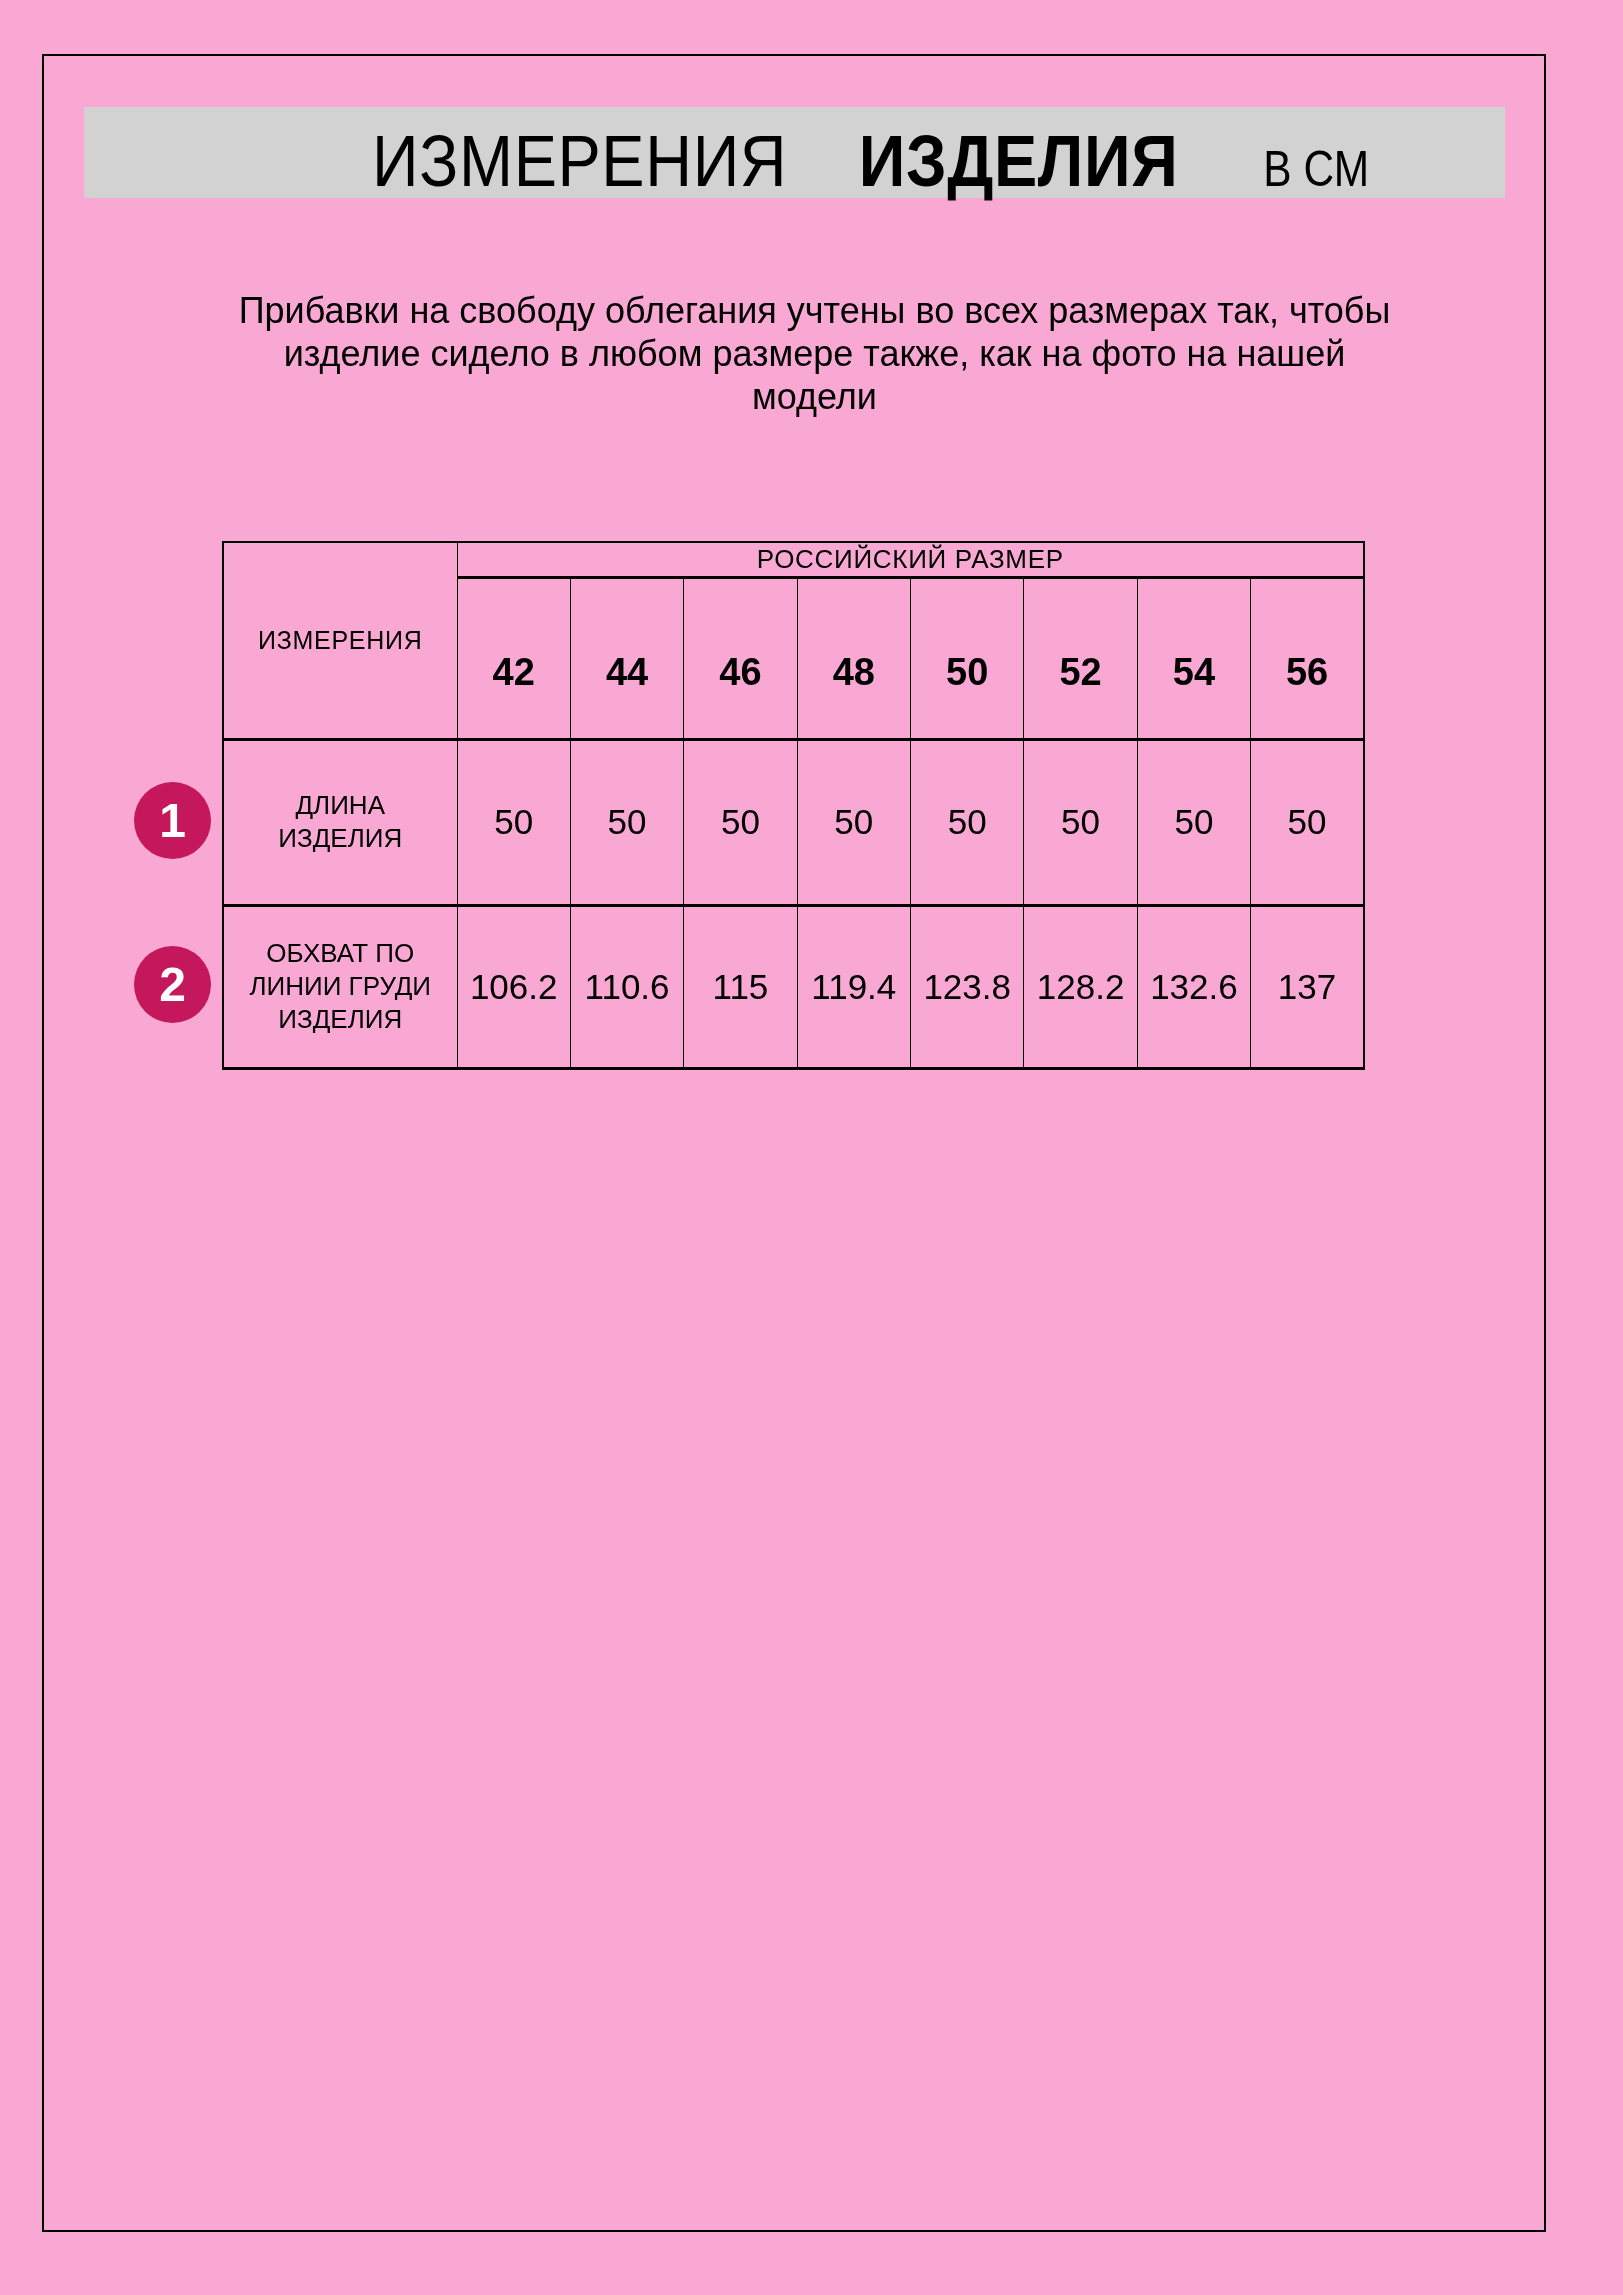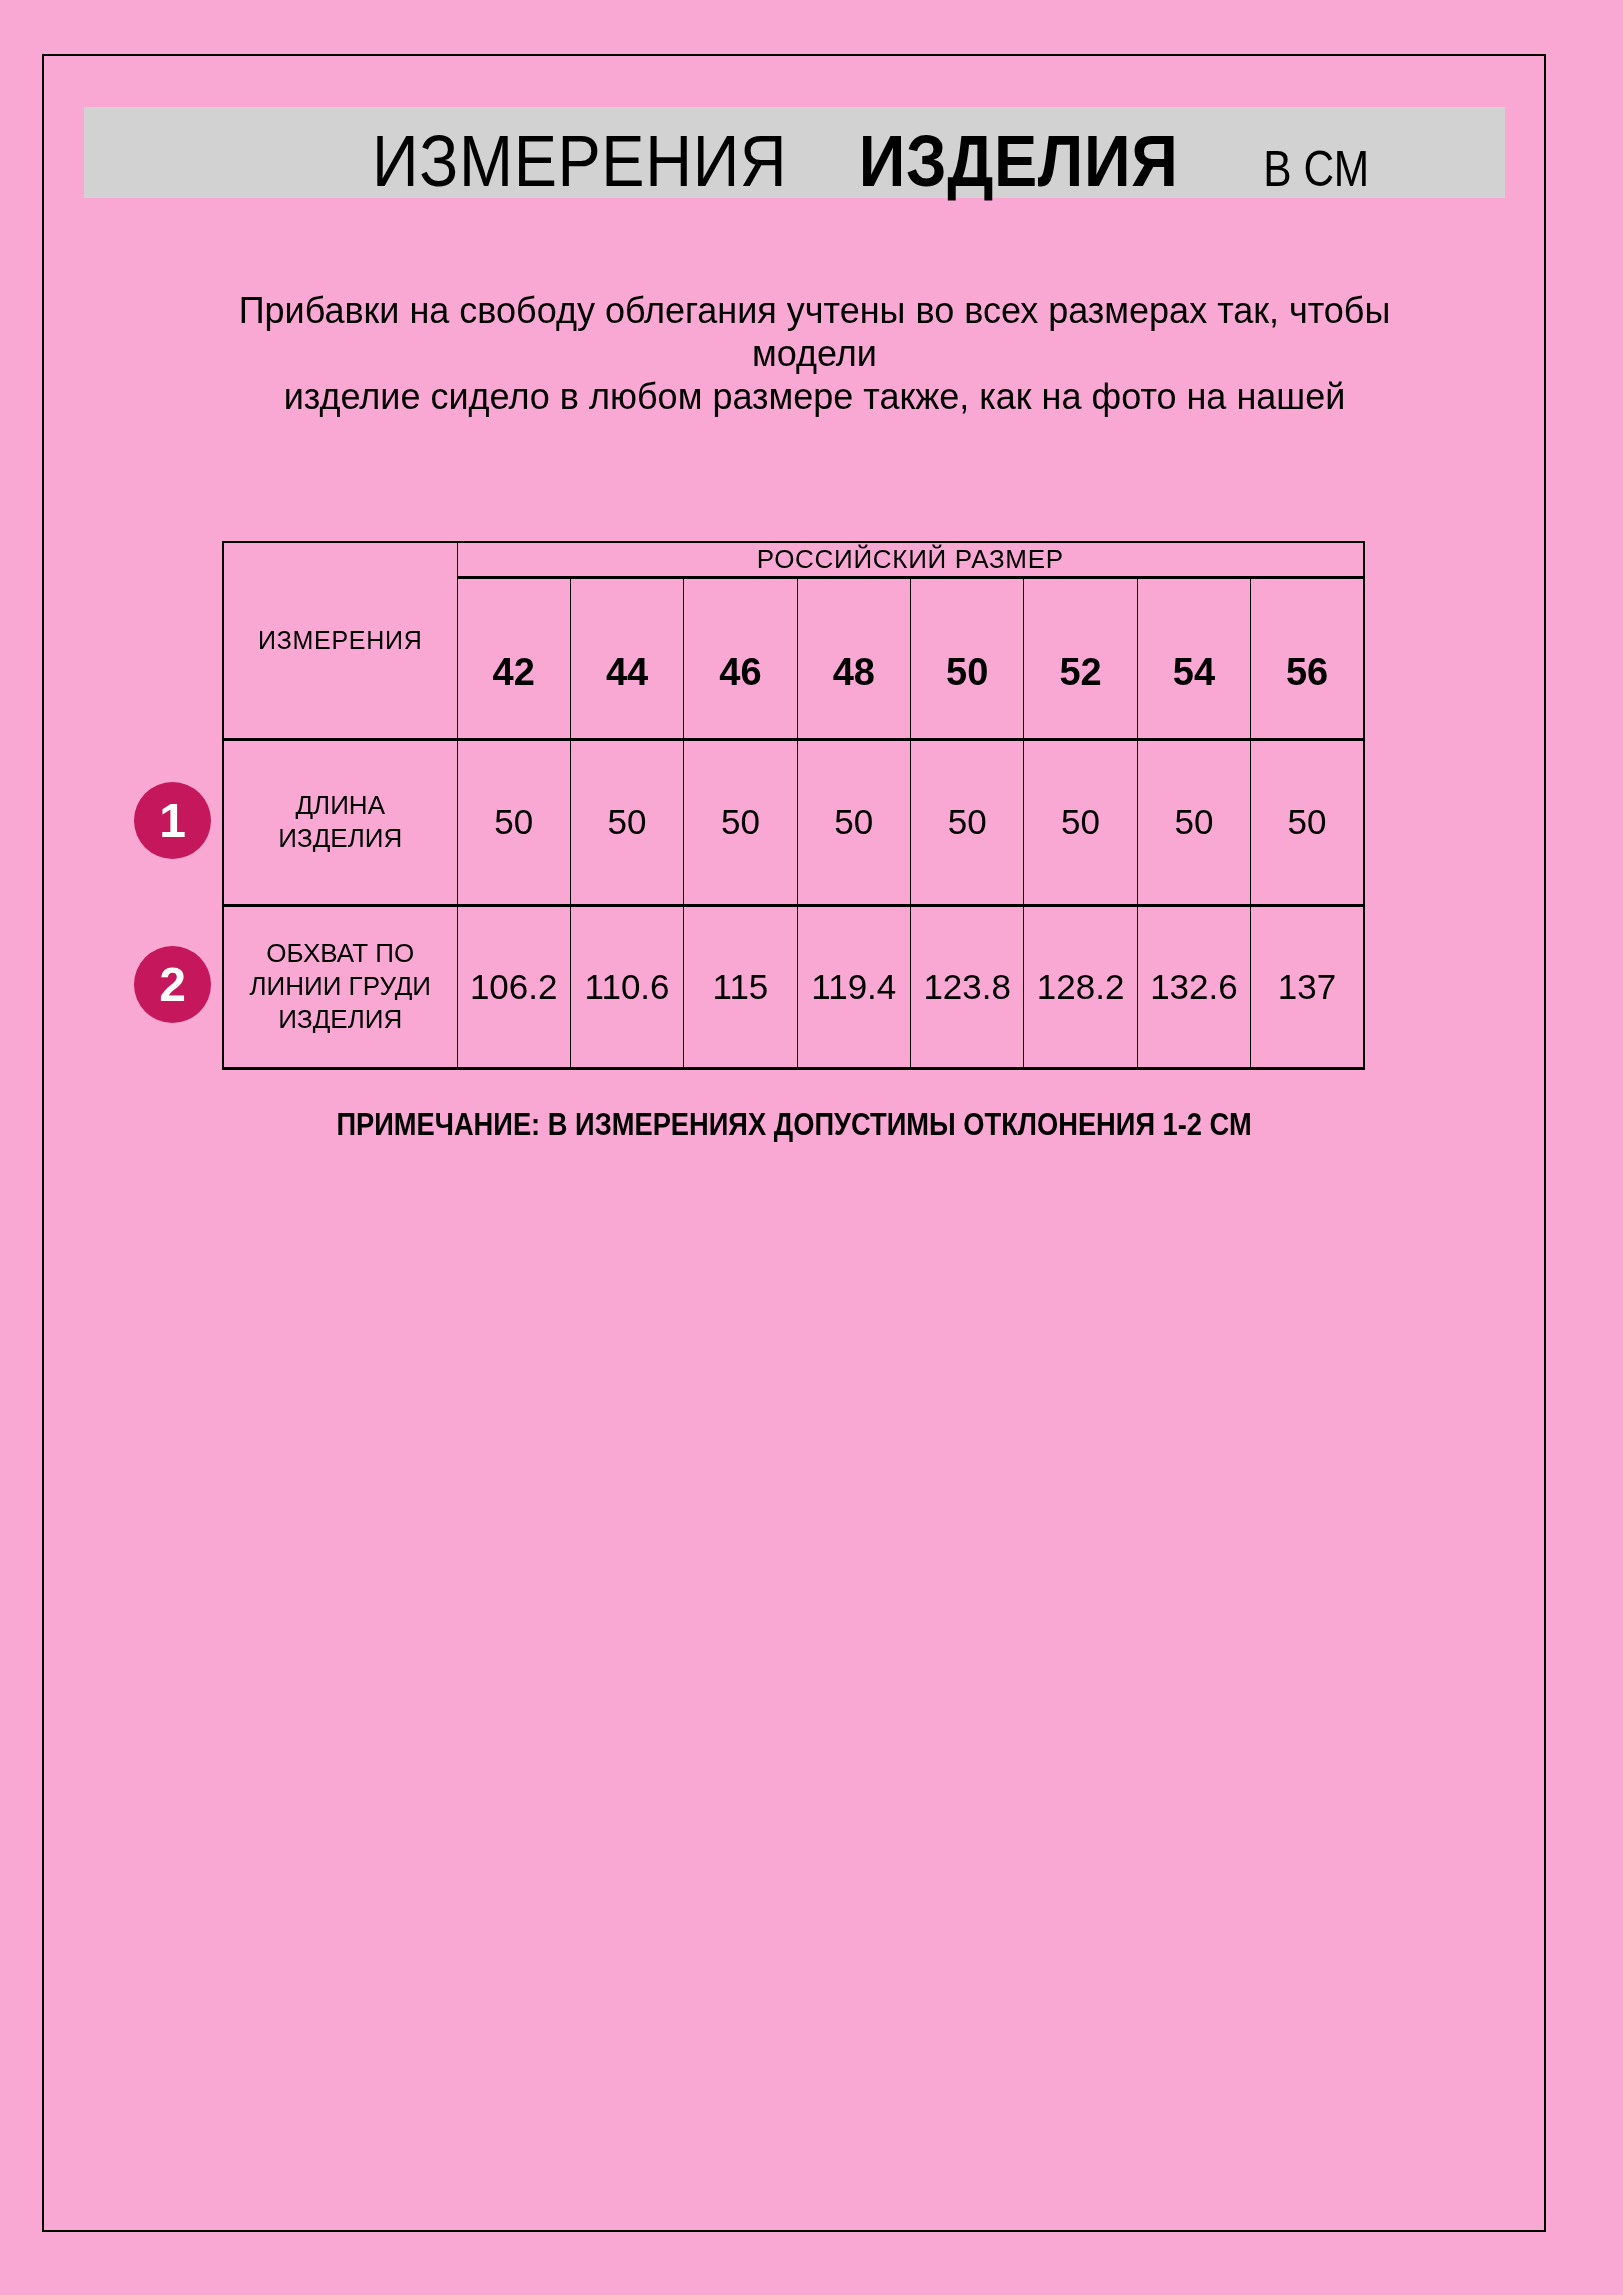--- a/index.html
+++ b/index.html
@@ -178,22 +178,22 @@
     <div class="title-row">
       <span class="title-main">ИЗМЕРЕНИЯ</span>
       <span class="title-bold">ИЗДЕЛИЯ</span>
       <span class="title-unit">В СМ</span>
     </div>
   </div>
 
 
   <div class="intro">
     <div>Прибавки на свободу облегания учтены во всех размерах так, чтобы</div>
+    <div>изделие сидело в любом размере также, как на фото на нашей</div>
     <div>модели</div>
-    <div>изделие сидело в любом размере также, как на фото на нашей</div>
   </div>
 
   <table class="size-table">
     <colgroup>
       <col style="width:234px">
       <col>
         <col>
         <col>
         <col>
         <col>
@@ -248,18 +248,15 @@
   </tbody>
     </table>
 
   <div class="num-circle c1">
     <span>1</span>
   </div>
   <div class="num-circle c2">
     <span>2</span>
   </div>
 
-  <div class="note-line">
-    <span>ПРИМЕЧАНИЕ: В ИЗМЕРЕНИЯХ ДОПУСТИМЫ ОТКЛОНЕНИЯ 1-2 СМ</span>
-  </div>
 
 </div>
 
 
 </body></html>

